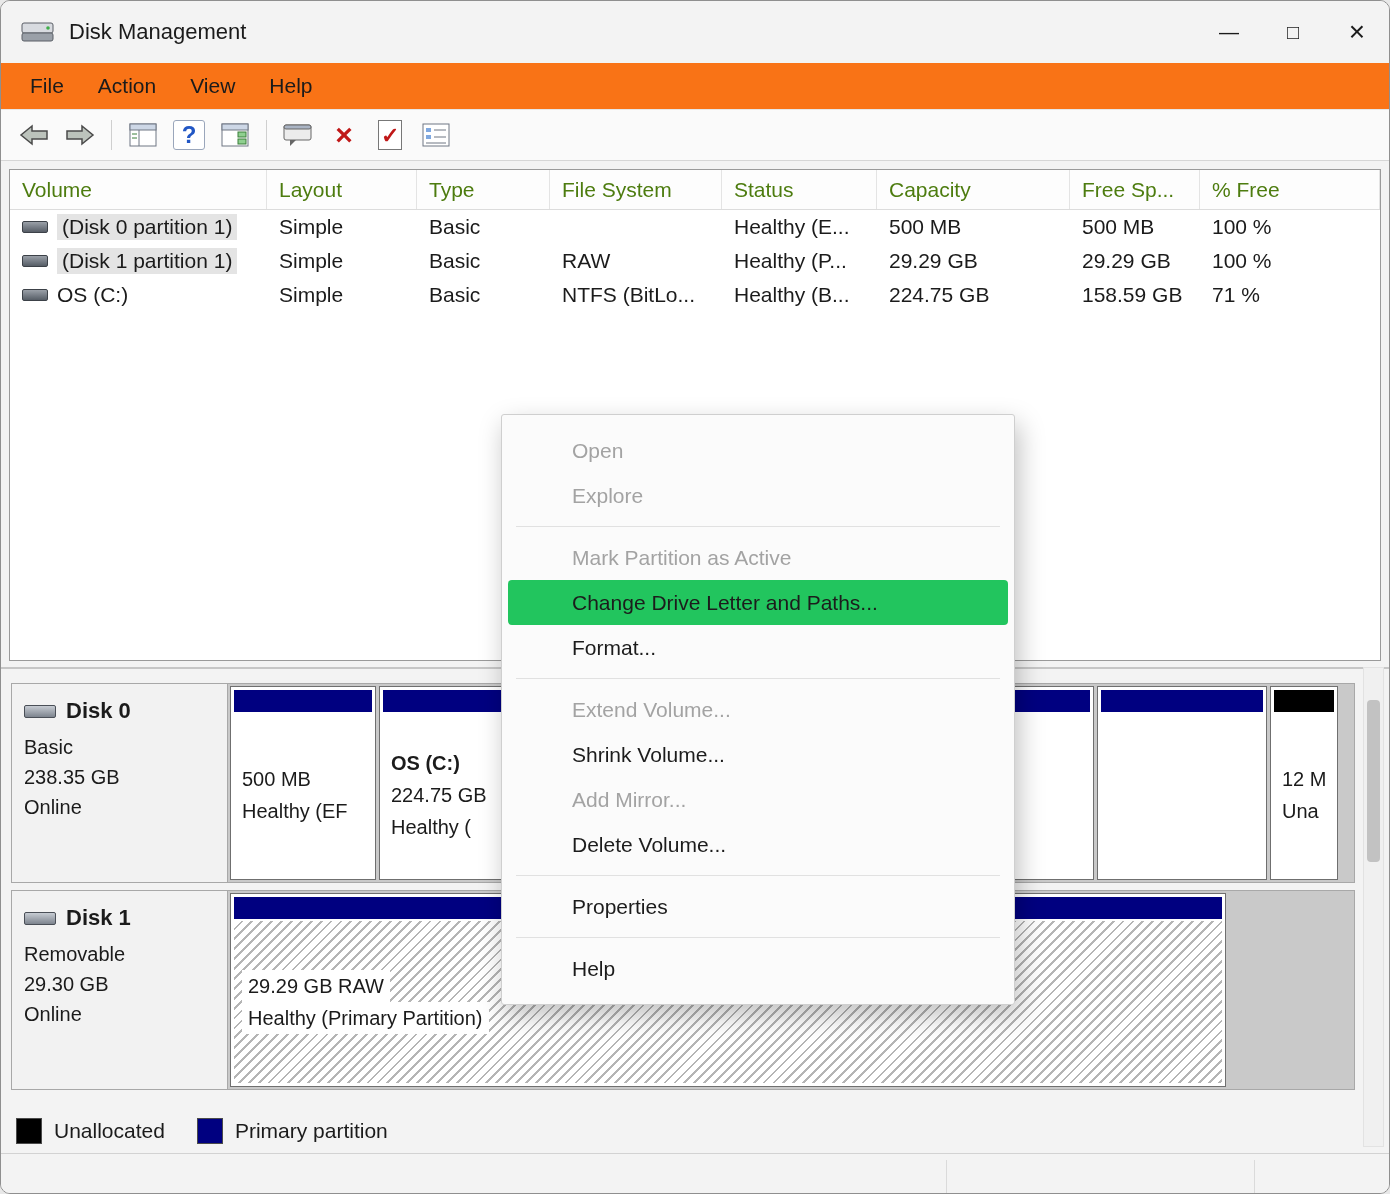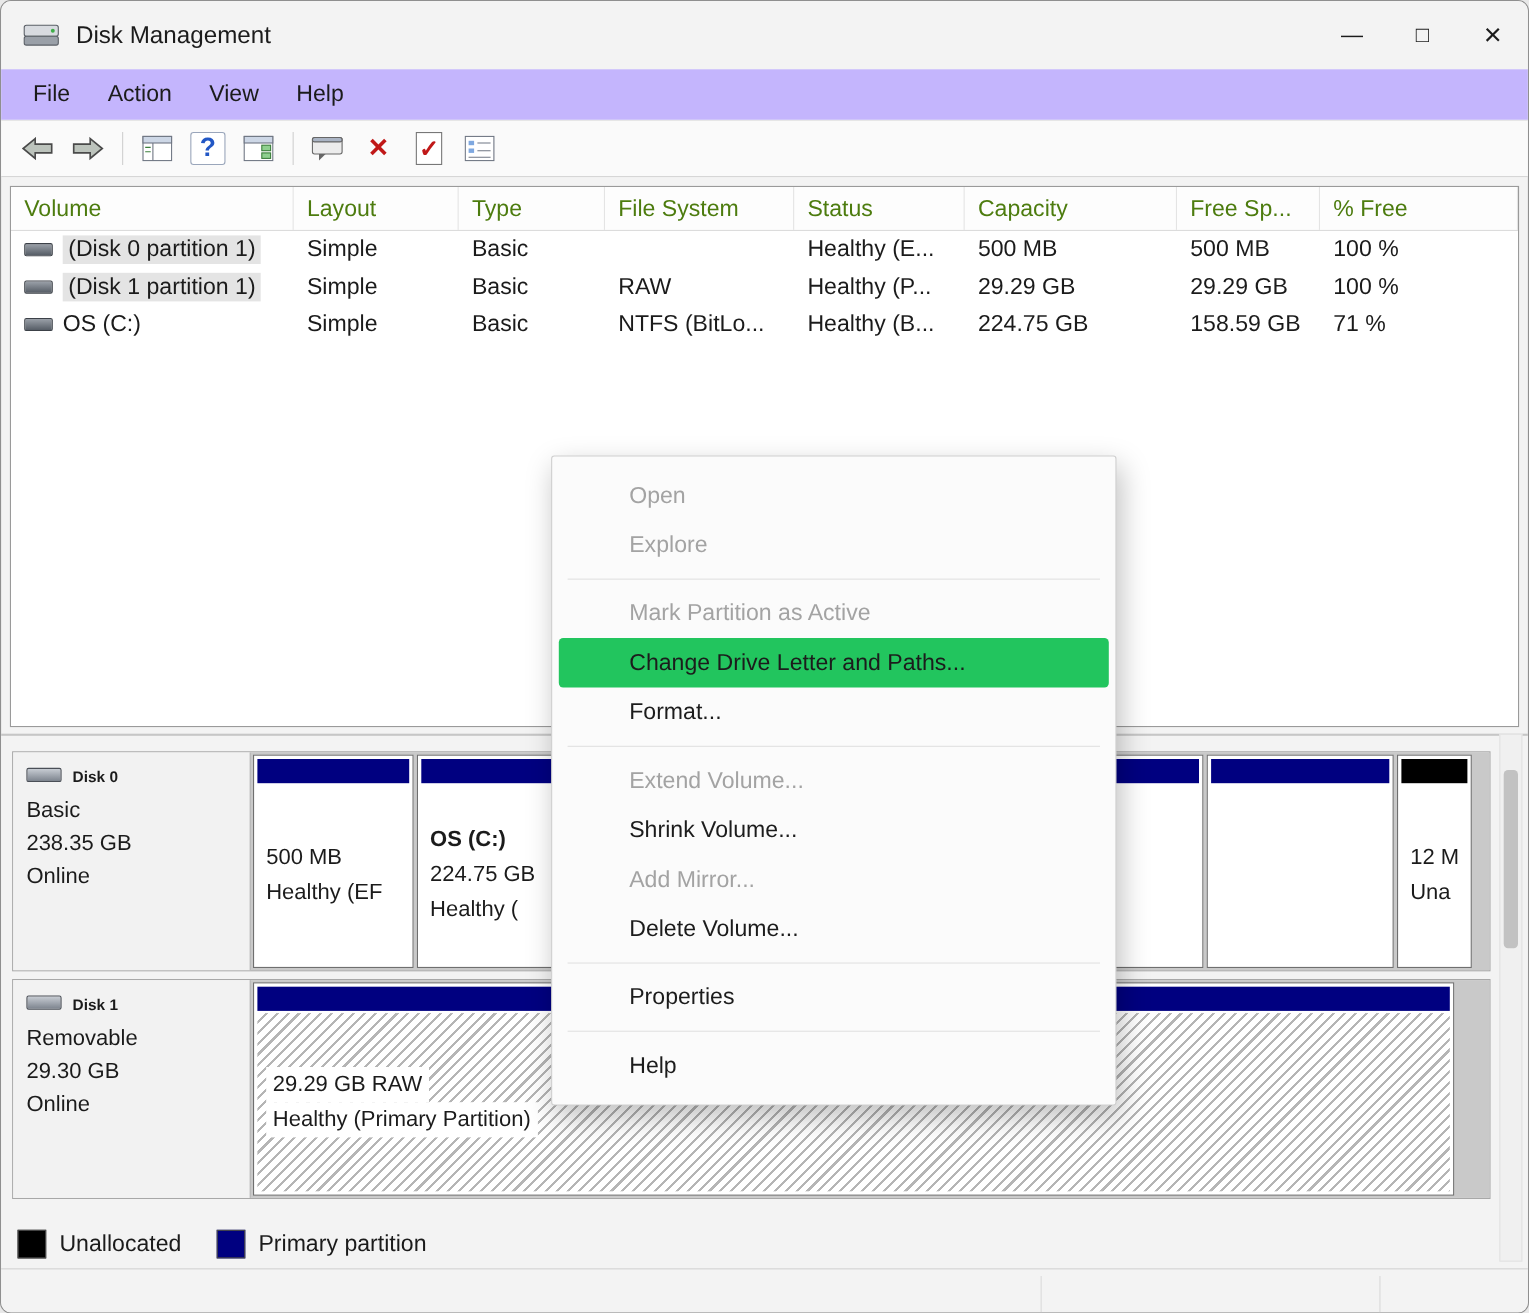--- a/index.html
+++ b/index.html
@@ -20,21 +20,21 @@
     display:flex; flex-direction:column;
   }
   
   .titlebar { height:62px; flex:none; display:flex; align-items:center; padding-left:20px; background:#f3f3f3; }
   .app-icon { margin-right:14px; display:flex; align-items:center; }
   .title { font-size:22px; color:#1b1b1b; }
   .winbtns { margin-left:auto; display:flex; height:100%; }
   .wbtn { width:64px; height:100%; display:flex; align-items:center; justify-content:center; font-size:20px; color:#1b1b1b; }
   .wbtn.close { font-size:28px; }
   
-  .menubar { height:46px; flex:none; display:flex; align-items:center; padding-left:12px; background:#c4b5fd; }
+  .menubar { height:46px; flex:none; display:flex; align-items:center; padding-left:12px; background:#f97316; }
   .menu-item { font-size:21px; color:#1b1b1b; padding:6px 17px; border-radius:4px; }
   
   .toolbar { height:52px; flex:none; display:flex; align-items:center; padding-left:10px; background:#fafafa; border-top:1px solid #e6e6e6; border-bottom:1px solid #d6d6d6; }
   .tbtn { width:46px; height:40px; display:flex; align-items:center; justify-content:center; border-radius:4px; }
   .tsep { width:1px; height:30px; background:#cfcfcf; margin:0 8px; }
   .help-q { color:#2257c5; font-weight:bold; font-size:24px; width:32px; height:30px; border:1px solid #9aa6bb; background:#fff; display:flex; align-items:center; justify-content:center; border-radius:3px; }
   .red-x { color:#c01818; font-weight:bold; font-size:30px; line-height:1; }
   .doc-check { width:24px; height:30px; border:1px solid #777; background:#fff; position:relative; }
   .doc-check span { position:absolute; left:2px; top:2px; color:#c01818; font-weight:bold; font-size:22px; }
   
@@ -46,21 +46,21 @@
   .w-vol{width:257px;} .w-lay{width:150px;} .w-type{width:133px;} .w-fs{width:172px;}
   .w-st{width:155px;} .w-cap{width:193px;} .w-free{width:130px;} .w-pct{flex:1;}
   .vicon { width:26px; height:12px; flex:none; margin-right:9px; border:1px solid #3c4148; border-radius:2px; background:linear-gradient(#9aa0a8,#565d66); }
   .vlabel.hl { background:#e4e4e4; padding:1px 5px; }
   
   .hsplit { height:2px; flex:none; background:#c6c6c6; margin-top:6px; }
   
   .graphpane { position:relative; flex:none; height:439px; padding:14px 34px 0 10px; background:#f3f3f3; }
   .diskrow { display:flex; height:200px; border:1px solid #a8a8a8; background:#efefef; margin-bottom:7px; }
   .disklabel { width:216px; flex:none; border-right:1px solid #a8a8a8; background:#f2f2f2; padding:14px 12px; font-size:20px; color:#1b1b1b; }
-  .diskname { display:flex; align-items:flex-start; gap:10px; font-size:14px; font-weight:bold; margin-bottom:8px; }
+  .diskname { display:flex; align-items:center; gap:10px; font-size:22px; font-weight:bold; margin-bottom:8px; }
   .dicon { width:32px; height:13px; flex:none; border:1px solid #4a4f57; border-radius:2px; background:linear-gradient(#c7ccd3,#7d848e); }
   .dline { line-height:30px; }
   .partarea { flex:1; display:flex; gap:3px; padding:2px; background:#c9c9c9; overflow:hidden; }
   .pblock { flex:none; border:1px solid #6f6f6f; background:#fff; display:flex; flex-direction:column; padding:3px; overflow:hidden; }
   .phead { height:22px; flex:none; margin-bottom:2px; }
   .phead.primary { background:#000080; }
   .phead.unallocated { background:#000000; }
   .pbody { flex:1; overflow:hidden; font-size:20px; line-height:32px; padding:0 8px; display:flex; flex-direction:column; justify-content:center; white-space:nowrap; color:#1b1b1b; }
   .pbody .b { font-weight:bold; }
   .pbody.hatch { background:repeating-linear-gradient(135deg,#ffffff 0 5px,#b5b5b5 5px 7px); }
@@ -279,21 +279,21 @@
       <div class="disklabel">
         <div class="diskname">
           <span class="dicon"></span>
           <span>Disk 1</span>
         </div>
         <div class="dline">Removable</div>
         <div class="dline">29.30 GB</div>
         <div class="dline">Online</div>
       </div>
       <div class="partarea">
-        <div class="pblock" style="width:1092px">
+        <div class="pblock" style="width:996px">
           <div class="phead primary"></div>
           <div class="pbody hatch">
             <span class="chip">29.29 GB RAW</span>
             <span class="chip">Healthy (Primary Partition)</span>
           </div>
         </div>
       </div>
     </div>
   </div>
 

